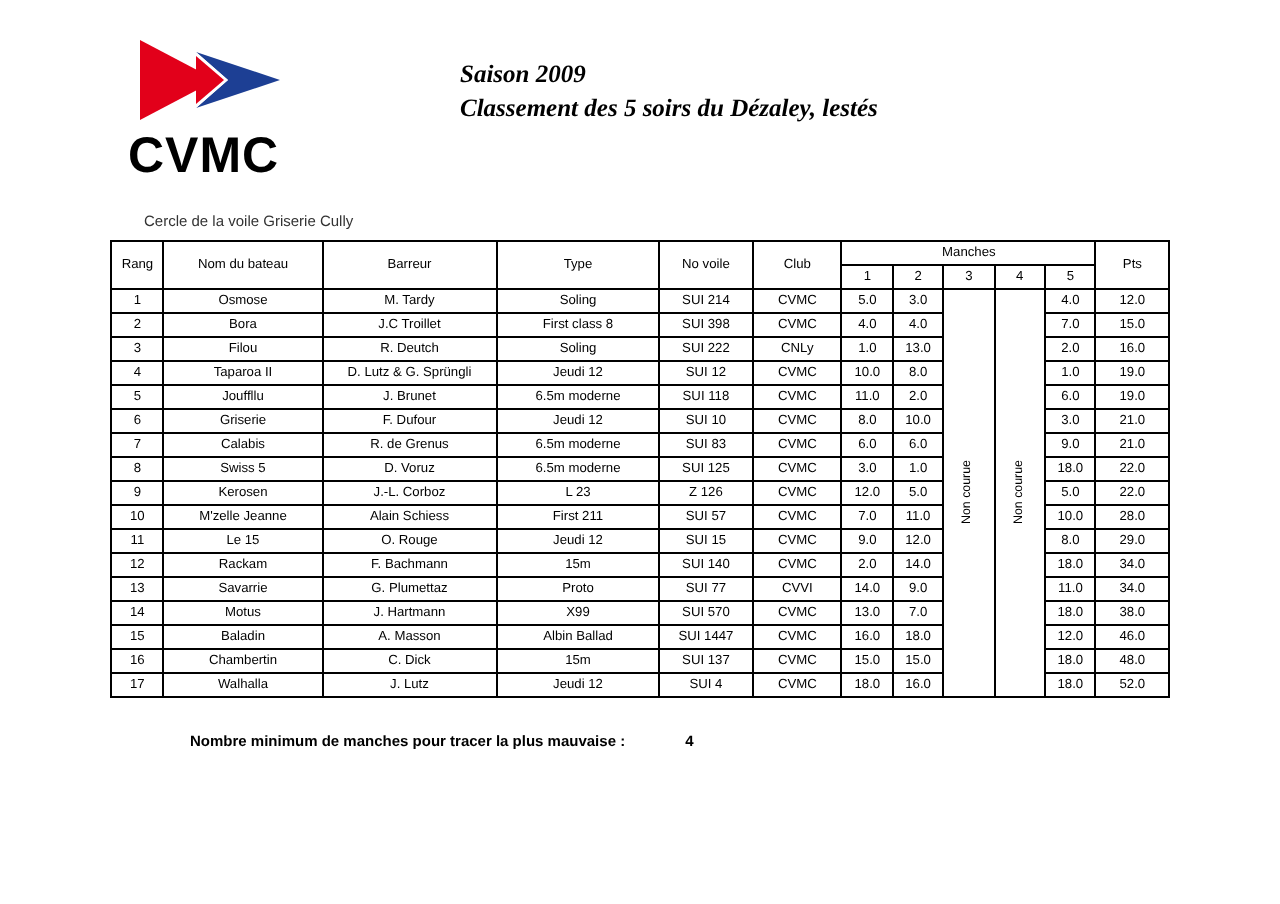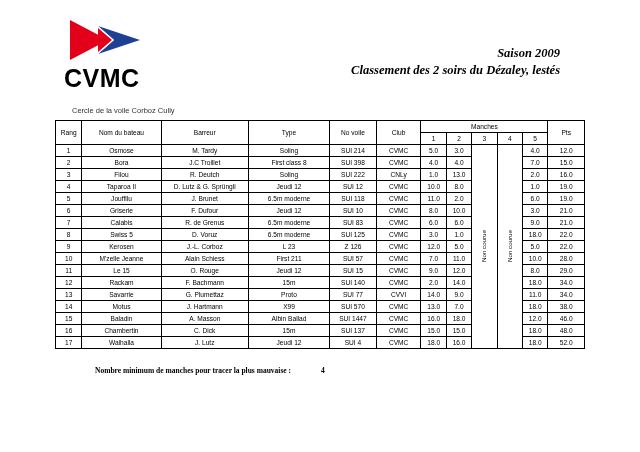--- a/index.html
+++ b/index.html
@@ -41,23 +41,23 @@
     font-weight: bold;
     letter-spacing: 0.5px;
     margin-top: 2px;
     margin-left: 2px;
     font-family: "Liberation Sans", sans-serif;
   }
 
   .title-block {
     position: absolute;
     left: 230px;
-    top: 46px;
+    top: 30px;
     width: 330px;
-    text-align: right;
+    text-align: left;
   }
   .title-1 {
     font-size: 12.5px;
     font-weight: bold;
     font-style: italic;
     font-family: "Liberation Serif", serif;
     margin-bottom: 2px;
   }
   .title-2 {
     font-size: 12.5px;
@@ -134,21 +134,20 @@
     white-space: nowrap;
     display: inline-block;
   }
 
   .footnote {
     position: absolute;
     left: 95px;
     top: 366px;
     font-size: 7.5px;
     font-weight: bold;
-    font-family: Liberation Serif, serif;
   }
   .footnote .val {
     display: inline-block;
     margin-left: 28px;
     font-weight: bold;
   }
 </style>
 </head>
 <body>
 
@@ -161,24 +160,24 @@
         <polygon points="30,8 72,22 30,36 46,22" fill="#1d3f94"></polygon>
         <polygon points="30,8 46,22 30,36" fill="#ffffff"></polygon>
         <polygon points="30,10 44,22 30,34" fill="#e2001a"></polygon>
       </svg>
     </div>
     <div class="logo-text">CVMC</div>
   </div>
 
   <div class="title-block">
     <div class="title-1">Saison 2009</div>
-    <div class="title-2">Classement des 2 soirs du Dézaley, lestés</div>
+    <div class="title-2">Classement des 5 soirs du Dézaley, lestés</div>
   </div>
 
-  <div class="club-line">Cercle de la voile Corboz Cully</div>
+  <div class="club-line">Cercle de la voile Griserie Cully</div>
 
   <div class="tbl-wrap">
     <table class="results">
       <colgroup>
         <col class="col-rang">
           <col class="col-nom">
           <col class="col-barreur">
           <col class="col-type">
         <col class="col-voile">
           <col class="col-club">

